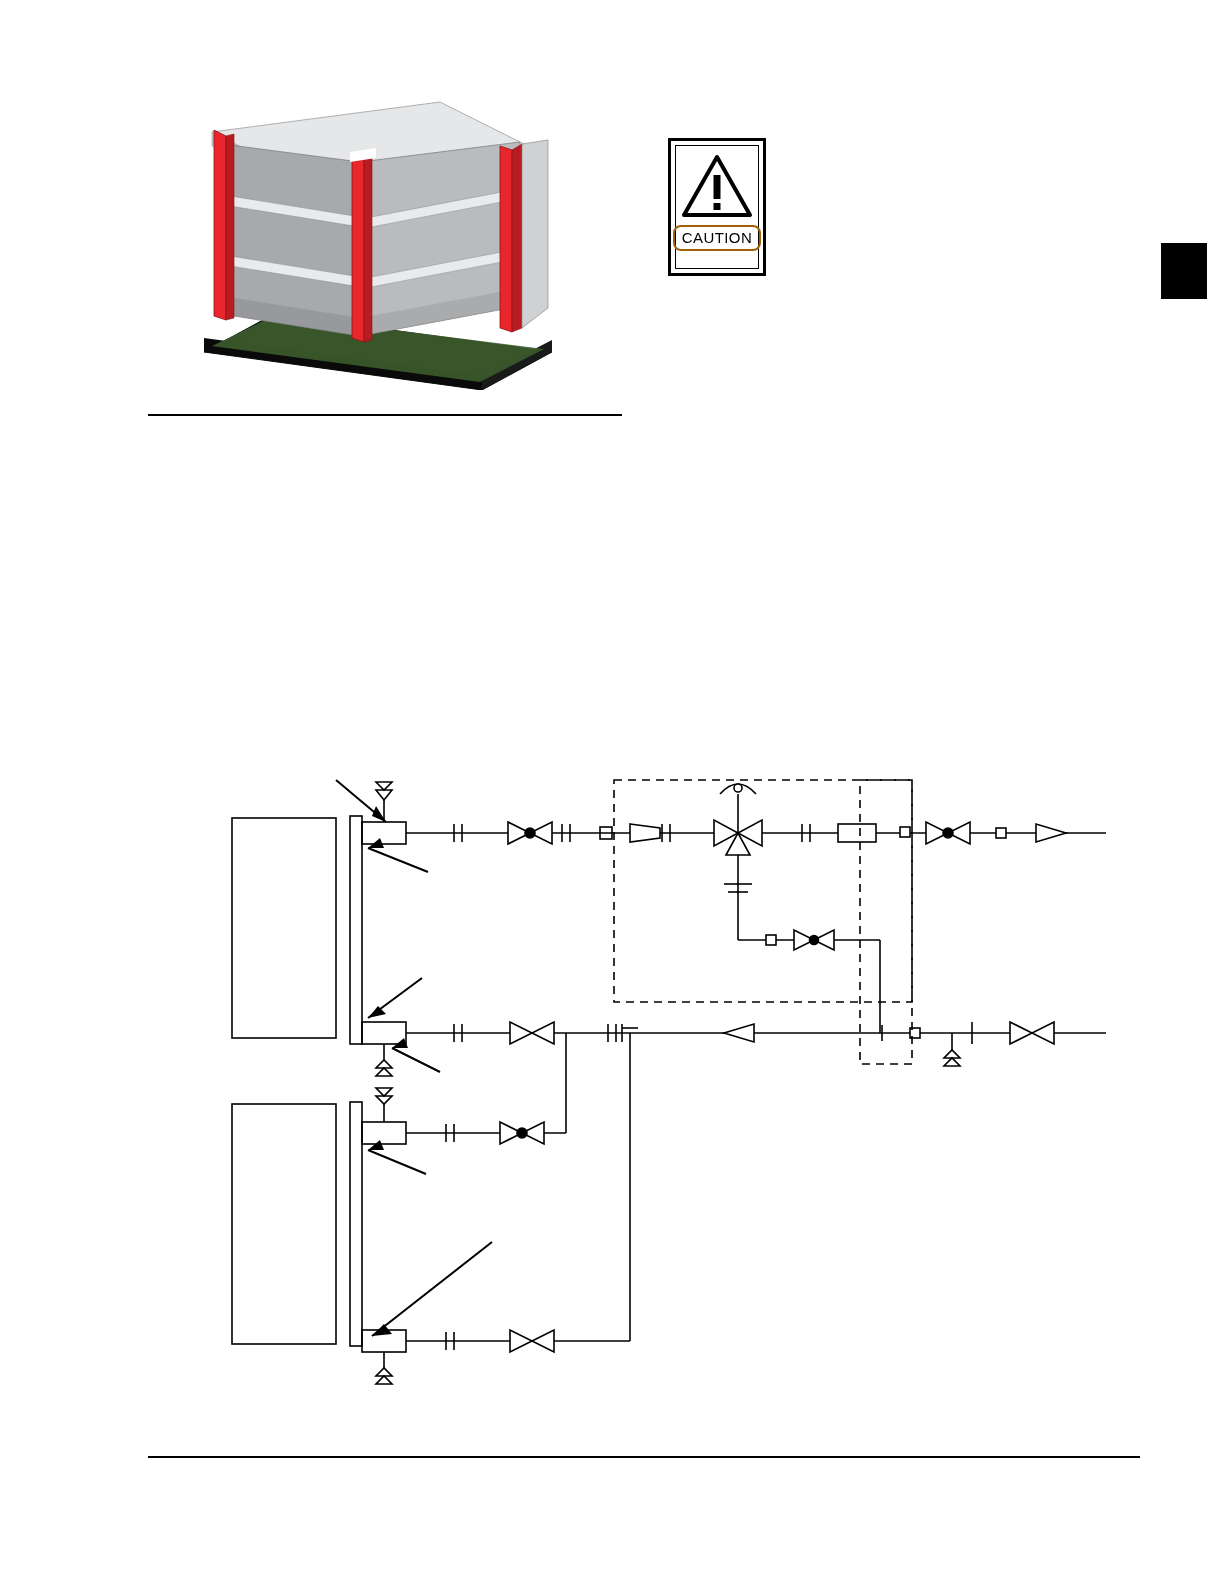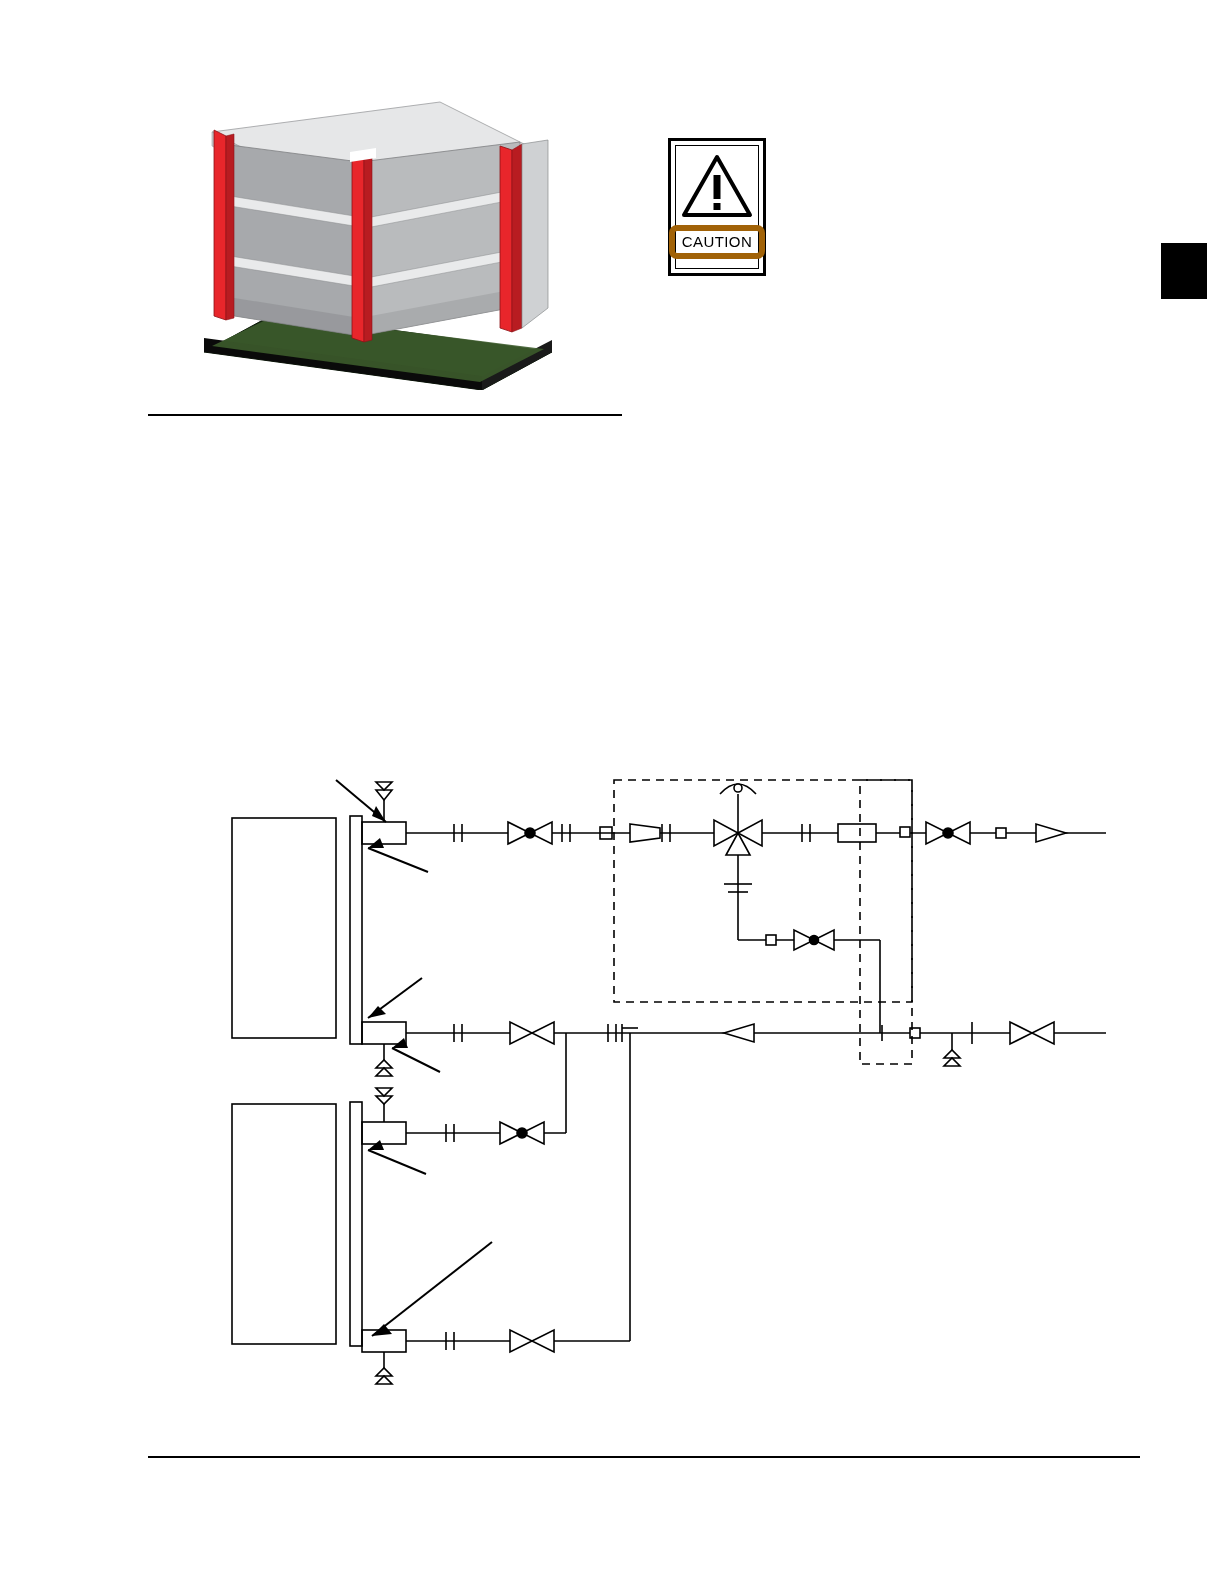--- a/index.html
+++ b/index.html
@@ -50,21 +50,21 @@
     box-sizing: border-box;
     display: flex;
     flex-direction: column;
     align-items: center;
     justify-content: flex-start;
     padding-top: 7px;
   }
   .caution-tri { width: 72px; height: 66px; }
   .caution-word {
     margin-top: 6px;
-    border: 6px solid #a16207;
+    border: 2px solid #a16207;
     border-radius: 8px;
     padding: 3px 7px 4px 7px;
     font-size: 15px;
     letter-spacing: 0.4px;
     font-family: "Liberation Sans", sans-serif;
     line-height: 1;
   }
 
   
   .edge-tab {

